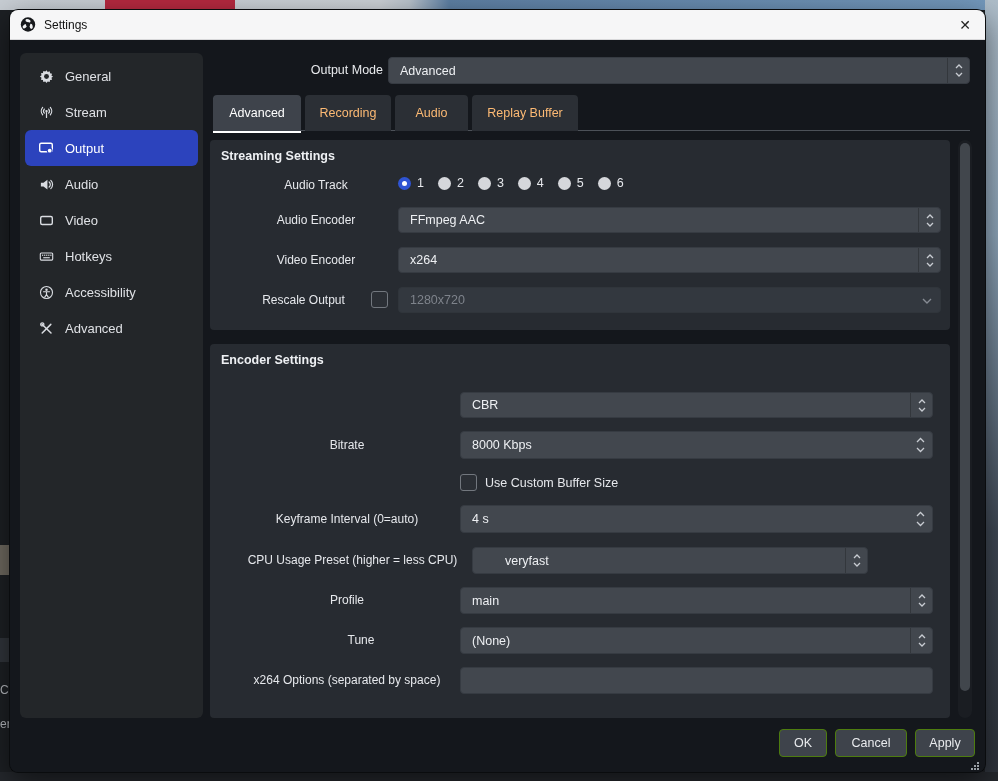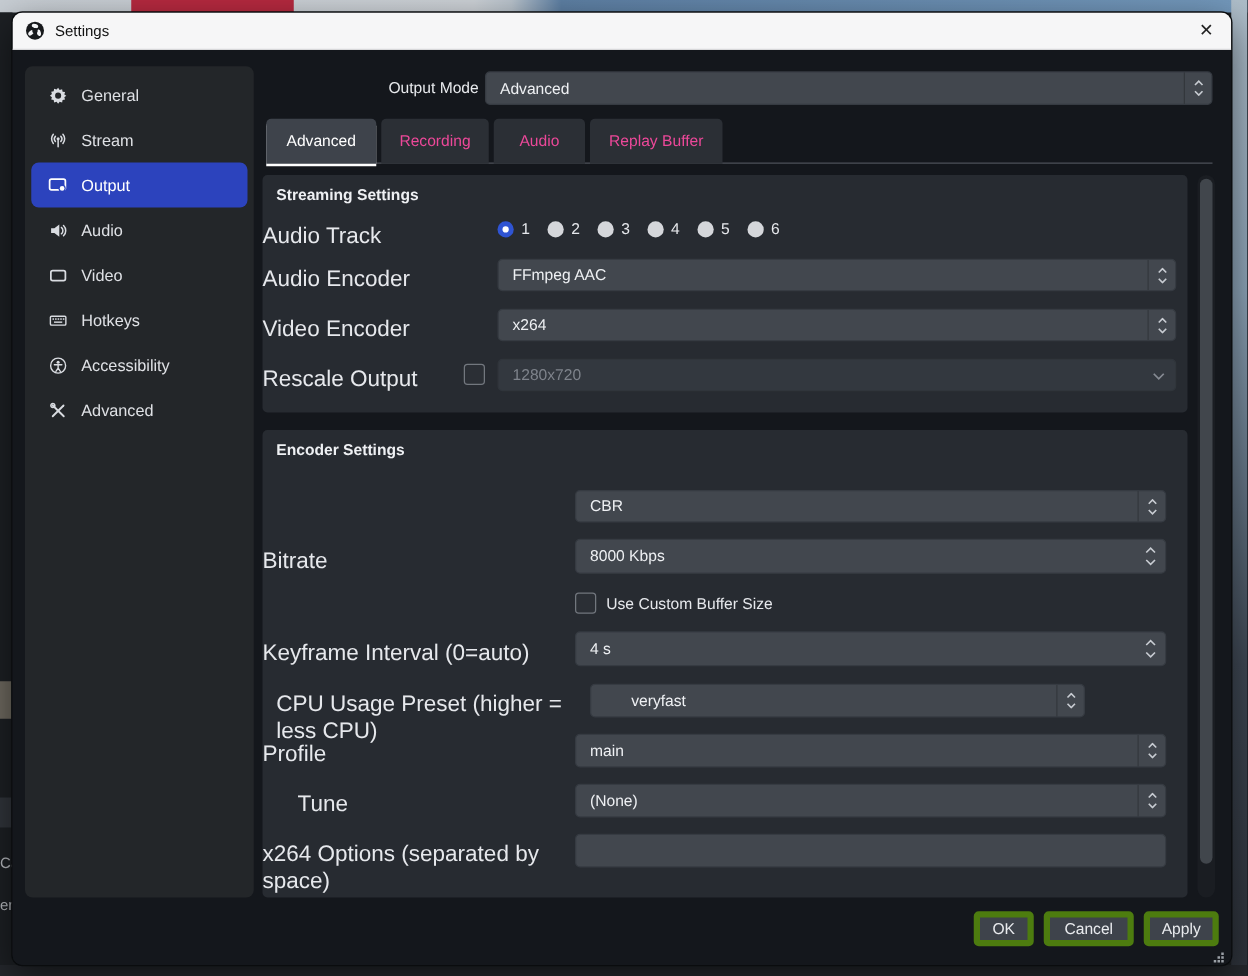--- a/index.html
+++ b/index.html
@@ -28,27 +28,27 @@
   .side-item { position:absolute; left:5px; width:173px; height:36px; display:flex; align-items:center; padding-left:13px; gap:11px; border-radius:6px; color:#dfe1e5; font-size:13px; }
   .side-item.selected { background:#2c43bd; color:#ffffff; }
   .side-icon { width:16px; height:16px; display:flex; align-items:center; justify-content:center; flex:0 0 16px; }
 
   
   .om-label { position:absolute; left:173px; top:17px; width:200px; height:27px; line-height:27px; text-align:right; color:#e8eaed; font-size:12.5px; }
   .om-combo { left:378px; top:17px; width:582px; height:27px; background:#474c54; }
 
   
   .tabs-rule { position:absolute; left:203px; top:90px; width:757px; height:1px; background:#4c5158; }
-  .tab { position:absolute; top:55px; height:36px; background:#2b2f35; border-radius:4px 4px 0 0; display:flex; align-items:center; justify-content:center; color:#ec4899; font-size:12.5px; }
+  .tab { position:absolute; top:55px; height:36px; background:#2b2f35; border-radius:4px 4px 0 0; display:flex; align-items:center; justify-content:center; color:#fdba74; font-size:12.5px; }
   .tab.active { background:#3e434b; color:#ffffff; box-shadow:0 2px 0 #ffffff; }
 
   
   .group { position:absolute; left:200px; width:740px; background:#272b31; border-radius:4px; }
   .group-header { position:absolute; left:11px; top:9px; font-size:12.5px; font-weight:bold; color:#eef0f3; }
-  .row-label { position:absolute; text-align:left; color:#e6e8ec; font-size:18px; }
+  .row-label { position:absolute; text-align:center; color:#e6e8ec; font-size:12px;margin-left:16px; }
 
   
   .combo, .spinbox, .textfield { position:absolute; background:#42474e; border:1px solid #363b42; border-radius:4px; color:#eef0f3; font-size:12.5px; display:flex; align-items:center; padding:0 28px 0 11px; }
   .combo .spin { position:absolute; right:0; top:0; bottom:0; width:22px; display:flex; flex-direction:column; align-items:center; justify-content:center; gap:3px; border-left:1px solid rgba(0,0,0,0.22); }
   .spinbox .spin2 { position:absolute; right:0; top:0; bottom:0; width:24px; display:flex; flex-direction:column; align-items:center; justify-content:space-between; padding:5px 0; }
   .combo.disabled { background:#33383f; border-color:#30353b; color:#7e838b; }
   .combo.disabled .chev-single { position:absolute; right:8px; top:10px; }
   .textfield { padding:0 11px; }
   .textfield input { width:100%; background:transparent; border:none; outline:none; color:#eef0f3; font-size:12.5px; font-family:inherit; }
 
@@ -59,21 +59,21 @@
   .radio.selected { background:#2f54d3; }
   .radio.selected::after { content:""; position:absolute; left:4px; top:4px; width:5px; height:5px; border-radius:50%; background:#ffffff; }
   .checkbox { position:absolute; width:17px; height:17px; border:1px solid #72777e; border-radius:3px; background:#2b2f35; }
   .check-label { position:absolute; color:#e6e8ec; font-size:12.5px; }
 
   
   .scrollbar { position:absolute; left:948px; top:100px; width:14px; height:578px; background:#1a1d22; border-radius:7px; }
   .scroll-thumb { position:absolute; left:2px; top:3px; width:10px; height:548px; background:#41464c; border-radius:5px; }
 
   
-  .btn { position:absolute; top:689px; height:28px; background:#3e434b; border:5px solid #4d7c0f; border-radius:4px; color:#e9ebee; font-size:12.5px; display:flex; align-items:center; justify-content:center; }
+  .btn { position:absolute; top:689px; height:28px; background:#3e434b; border:1px solid #4d7c0f; border-radius:4px; color:#e9ebee; font-size:12.5px; display:flex; align-items:center; justify-content:center; }
   .resize-grip { position:absolute; right:5px; top:721px; }
 </style>
 </head>
 <body>
 
 <div class="desk-top"></div>
 <div class="desk-redbar"></div>
 <div class="desk-right"></div>
 <div class="desk-left"></div>
 <div class="desk-bottom"></div>

